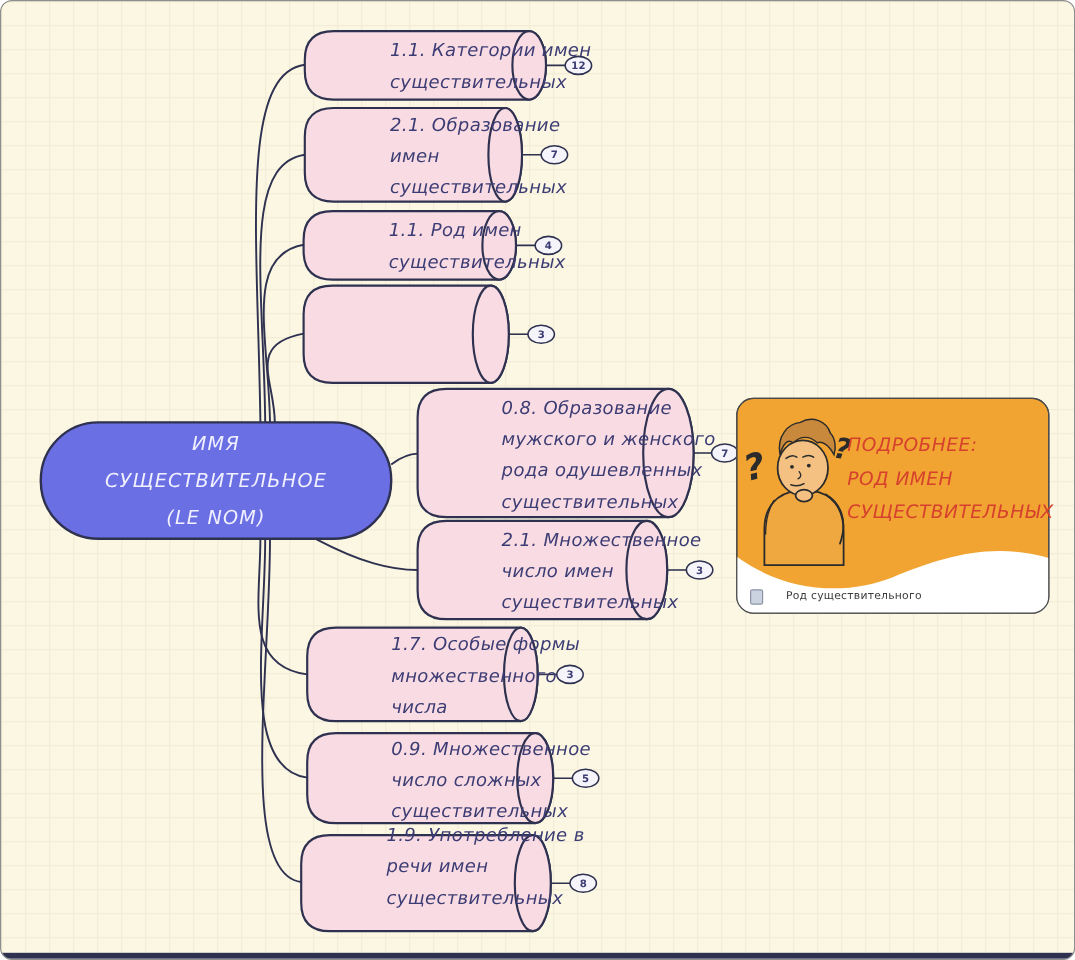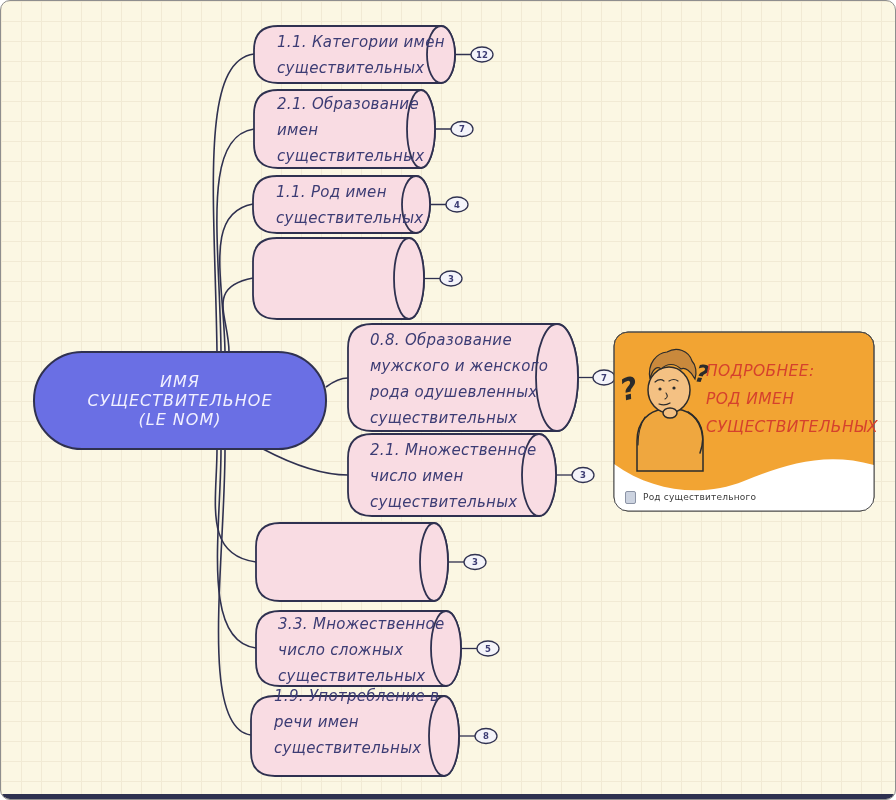--- a/index.html
+++ b/index.html
@@ -15,36 +15,37 @@
   svg.layer{position:absolute;left:0;top:0;}
   .lbl{
     position:absolute;
     font-family:"DejaVu Sans",sans-serif;
     font-style:italic;
     font-size:15px;line-height:26px;
     letter-spacing:.3px;
     color:#3C3C74;
     white-space:pre-line;
     pointer-events:none;
+    margin-left:48px;
   }
   .root-lbl{
     position:absolute;left:33px;top:351px;width:292px;height:97px;
     display:flex;align-items:center;justify-content:center;text-align:center;
-    font-style:italic;font-size:16px;line-height:19px;letter-spacing:1px;
+    font-style:italic;font-size:16px;line-height:31px;letter-spacing:1px;
     color:#F1F0FF;white-space:pre-line;pointer-events:none;
   }
   .card-title{
     position:absolute;left:705px;top:356px;width:170px;
     font-style:italic;font-weight:400;
     font-size:15.5px;line-height:28px;letter-spacing:.4px;
     color:#D5412D;white-space:pre-line;pointer-events:none;
   }
   .card-footer{
     position:absolute;left:624px;top:488px;width:220px;height:16px;
-    display:flex;align-items:center;gap:7px;
+    display:flex;align-items:center;gap:19px;
     font-size:9px;color:#3a3a3a;letter-spacing:.2px;
   }
   .note-ico{
     display:inline-block;width:9px;height:11px;
     background:#ccd3e0;border:1px solid #8b93a5;border-radius:2px;
   }
   .bottom-bar{
     position:absolute;left:0;right:0;bottom:0;height:5px;background:#2E3150;
   }
 </style>
@@ -166,21 +167,24 @@
 существительных</div>
   <div class="lbl" style="left:275px;top:178px;width:160px">1.1. Род имен
 существительных</div>
   <div class="lbl" style="left:369px;top:326px;width:185px">0.8. Образование
 мужского и женского
 рода одушевленных
 существительных</div>
   <div class="lbl" style="left:369px;top:436px;width:175px">2.1. Множественное
 число имен
 существительных</div>
-  <div class="lbl" style="left:277px;top:610px;width:175px">3.3. Множественное
+  <div class="lbl" style="left:277px;top:523px;width:165px">1.7. Особые формы
+множественного
+числа</div>
+  <div class="lbl" style="left:277px;top:610px;width:175px">0.9. Множественное
 число сложных
 существительных</div>
   <div class="lbl" style="left:273px;top:682px;width:180px">1.9. Употребление в
 речи имен
 существительных</div>
 
   <div class="card-title">ПОДРОБНЕЕ:
 РОД ИМЕН
 СУЩЕСТВИТЕЛЬНЫХ</div>
 

